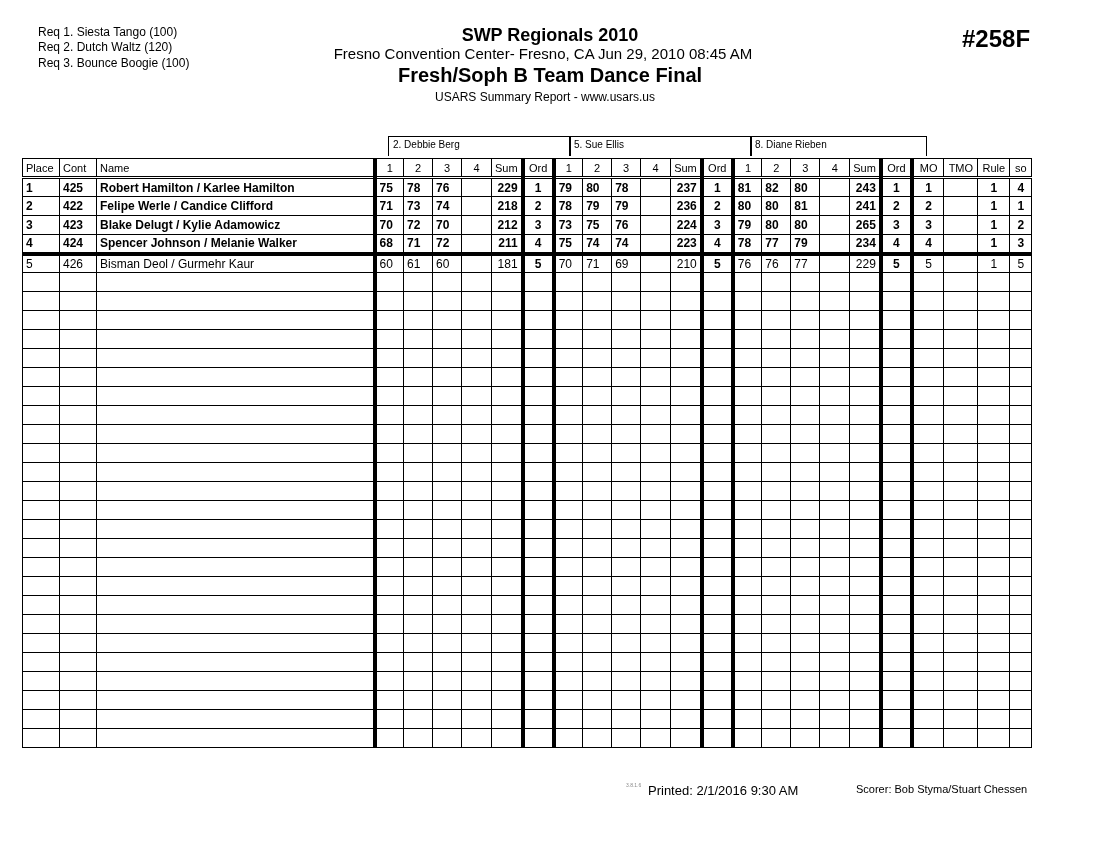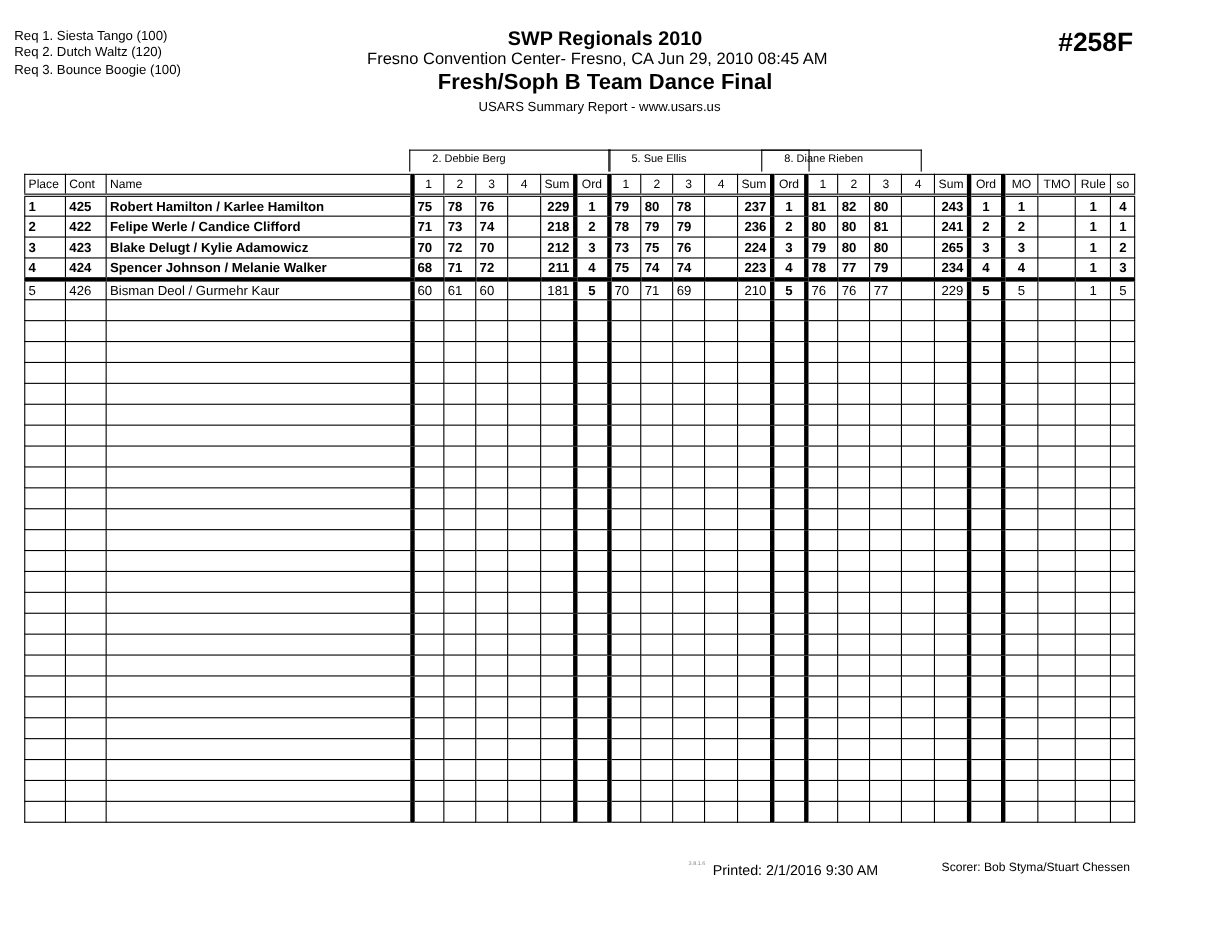--- a/index.html
+++ b/index.html
@@ -1,22 +1,22 @@
 <!DOCTYPE html>
 <html><head>
 <meta charset="utf-8">
 <style>
   html, body { margin:0; padding:0; background:#ffffff; }
   body { width:1100px; height:850px; position:relative; overflow:hidden;
          font-family:"Liberation Sans", sans-serif; color:#000; }
   .abs { position:absolute; white-space:nowrap; }
-  .req { left:13px; font-size:12px; line-height:15px; }
+  .req { left:38px; font-size:12px; line-height:15px; }
   .title { font-weight:bold; text-align:center; }
   .judge-hdr { position:absolute; top:136px; height:20px; border:1px solid #000; border-bottom:none;
-               font-size:10px; padding-left:20px; line-height:16px; box-sizing:border-box; }
+               font-size:10px; padding-left:4px; line-height:16px; box-sizing:border-box;margin-left:16px; }
   table.grid { position:absolute; left:22px; top:158px; border-collapse:collapse; table-layout:fixed; }
   table.grid td { border:1px solid #000; height:19px; padding:0 3px; font-size:12px; overflow:hidden;
                   white-space:nowrap; box-sizing:border-box; }
   table.grid tr.hdr td { font-size:11px; }
   table.grid tr.hdr td { border-bottom:3px double #000; }
   td.c { text-align:center; }
   td.r { text-align:right; }
   td.thickL { border-left:4px solid #000 !important; }
   tr.bold td { font-weight:bold; }
   tr.cut td { border-bottom:4px solid #000; }
@@ -30,21 +30,21 @@
 <div class="abs req" style="top:56px;">Req  3.  Bounce Boogie (100)</div>
 
 <div class="abs title" style="left:300px; width:500px; top:25px; font-size:18px;">SWP Regionals 2010</div>
 <div class="abs" style="left:300px; width:486px; top:45px; font-size:15px; text-align:center;">Fresno Convention Center-  Fresno, CA  Jun 29, 2010  08:45 AM</div>
 <div class="abs title" style="left:300px; width:500px; top:64px; font-size:20px;">Fresh/Soph B Team Dance Final</div>
 <div class="abs" style="left:300px; width:490px; top:90px; font-size:12px; text-align:center;">USARS Summary Report - www.usars.us</div>
 <div class="abs title" style="left:962px; top:25px; font-size:24px;">#258F</div>
 
 <div class="judge-hdr" style="left:372px; width:183px;">2.  Debbie Berg</div>
 <div class="judge-hdr" style="left:553px; width:183px;">5.  Sue Ellis</div>
-<div class="judge-hdr" style="left:692px; width:146px;">8.  Diane Rieben</div>
+<div class="judge-hdr" style="left:734px; width:177px;">8.  Diane Rieben</div>
 
 <table class="grid" id="grid">
   <colgroup>
     <col style="width:37px">
       <col style="width:37px">
       <col style="width:278px">
     <col style="width:29px">
       <col style="width:29px">
       <col style="width:29px">
       <col style="width:30px">

